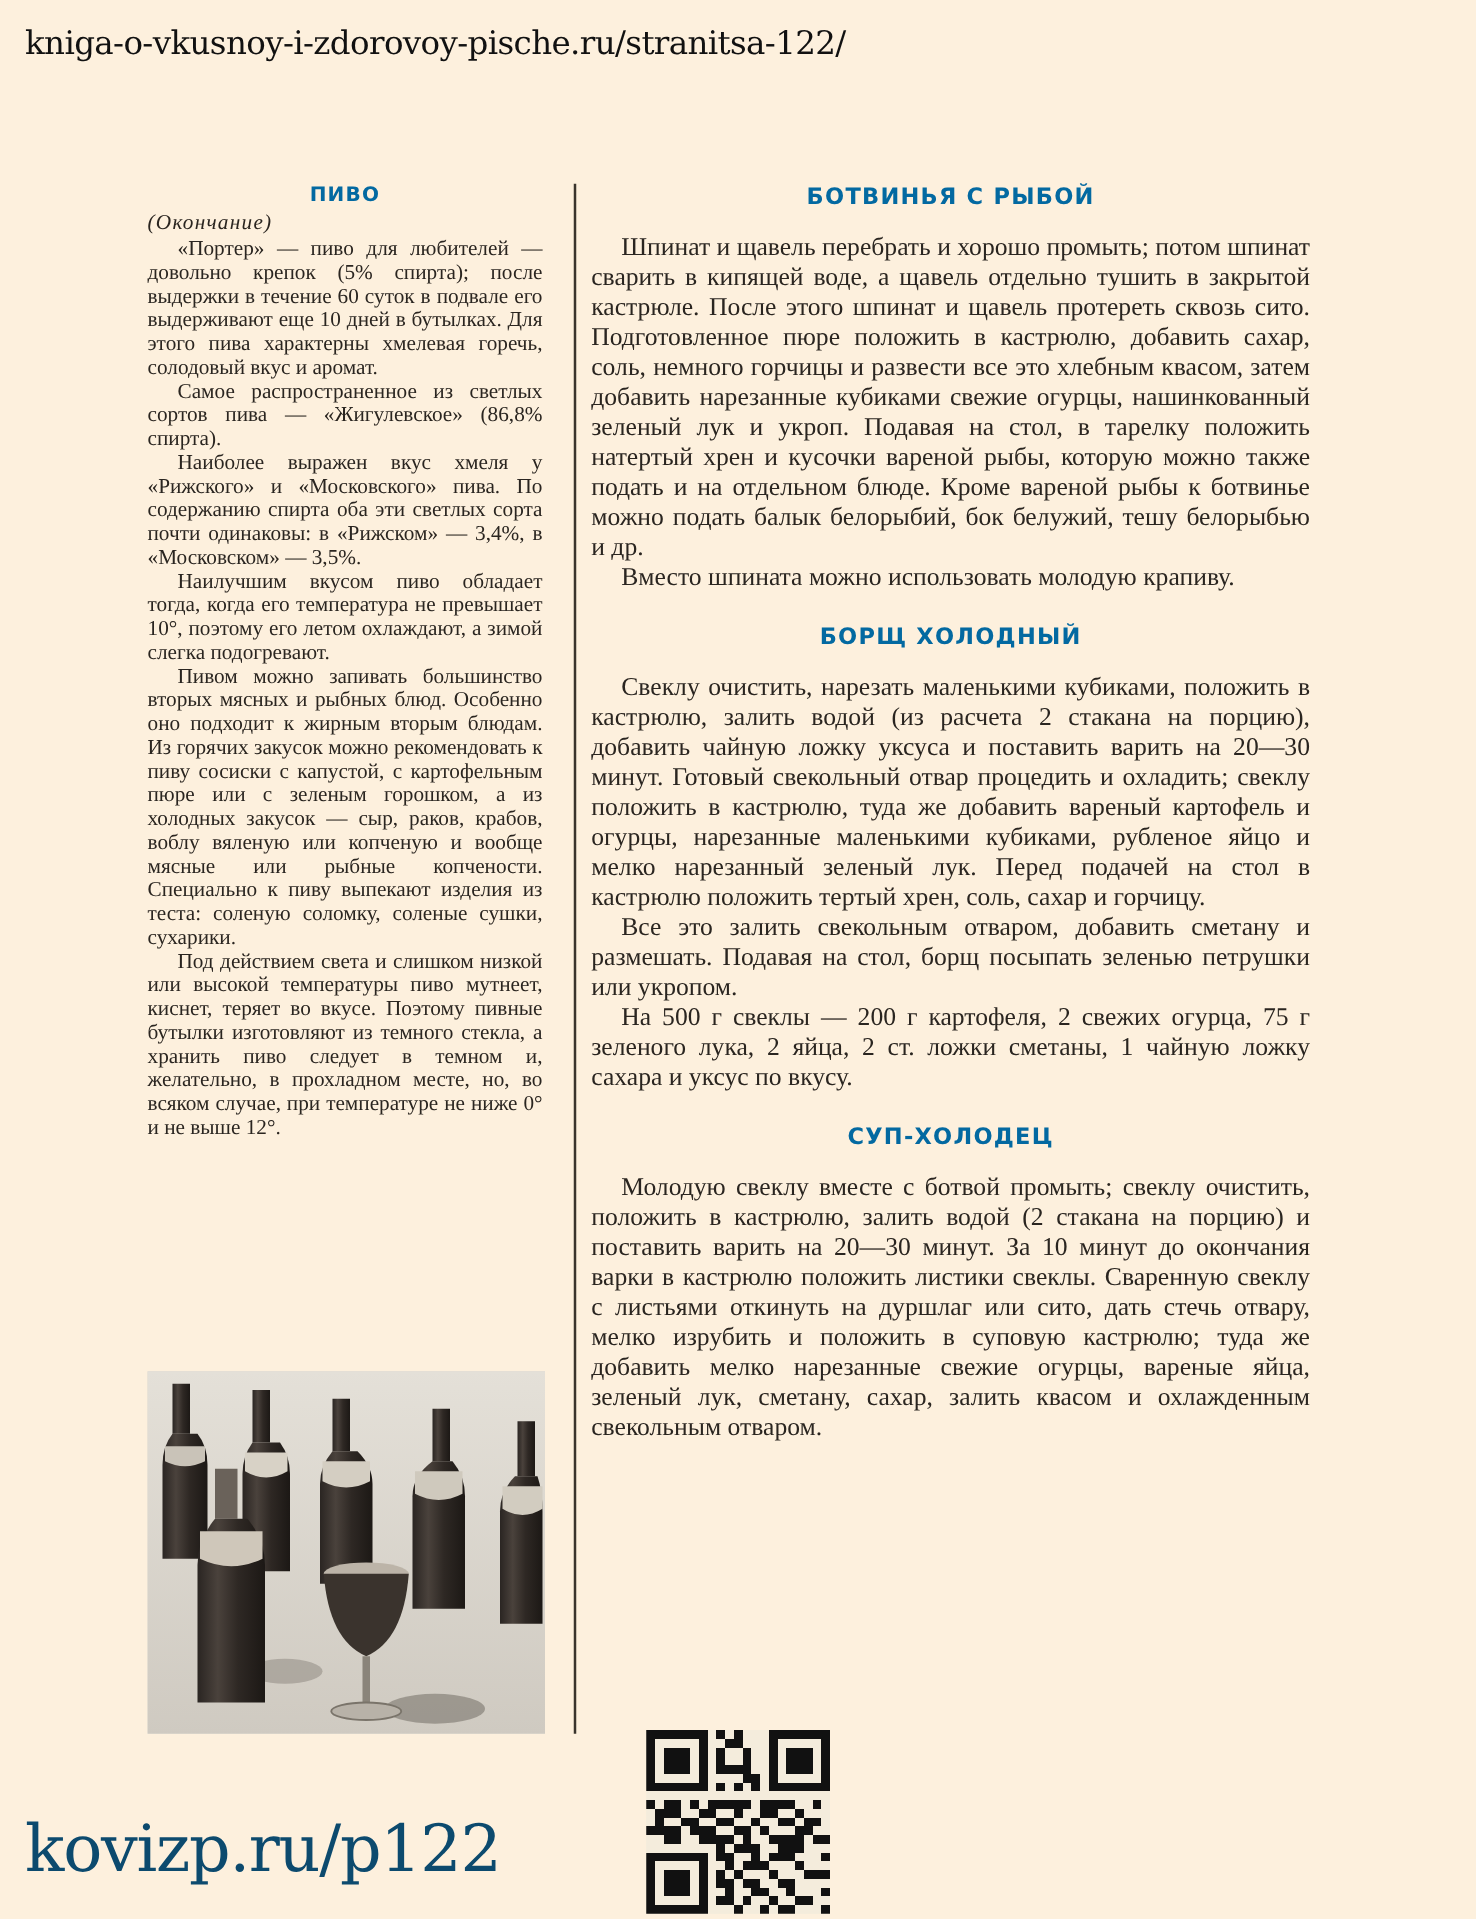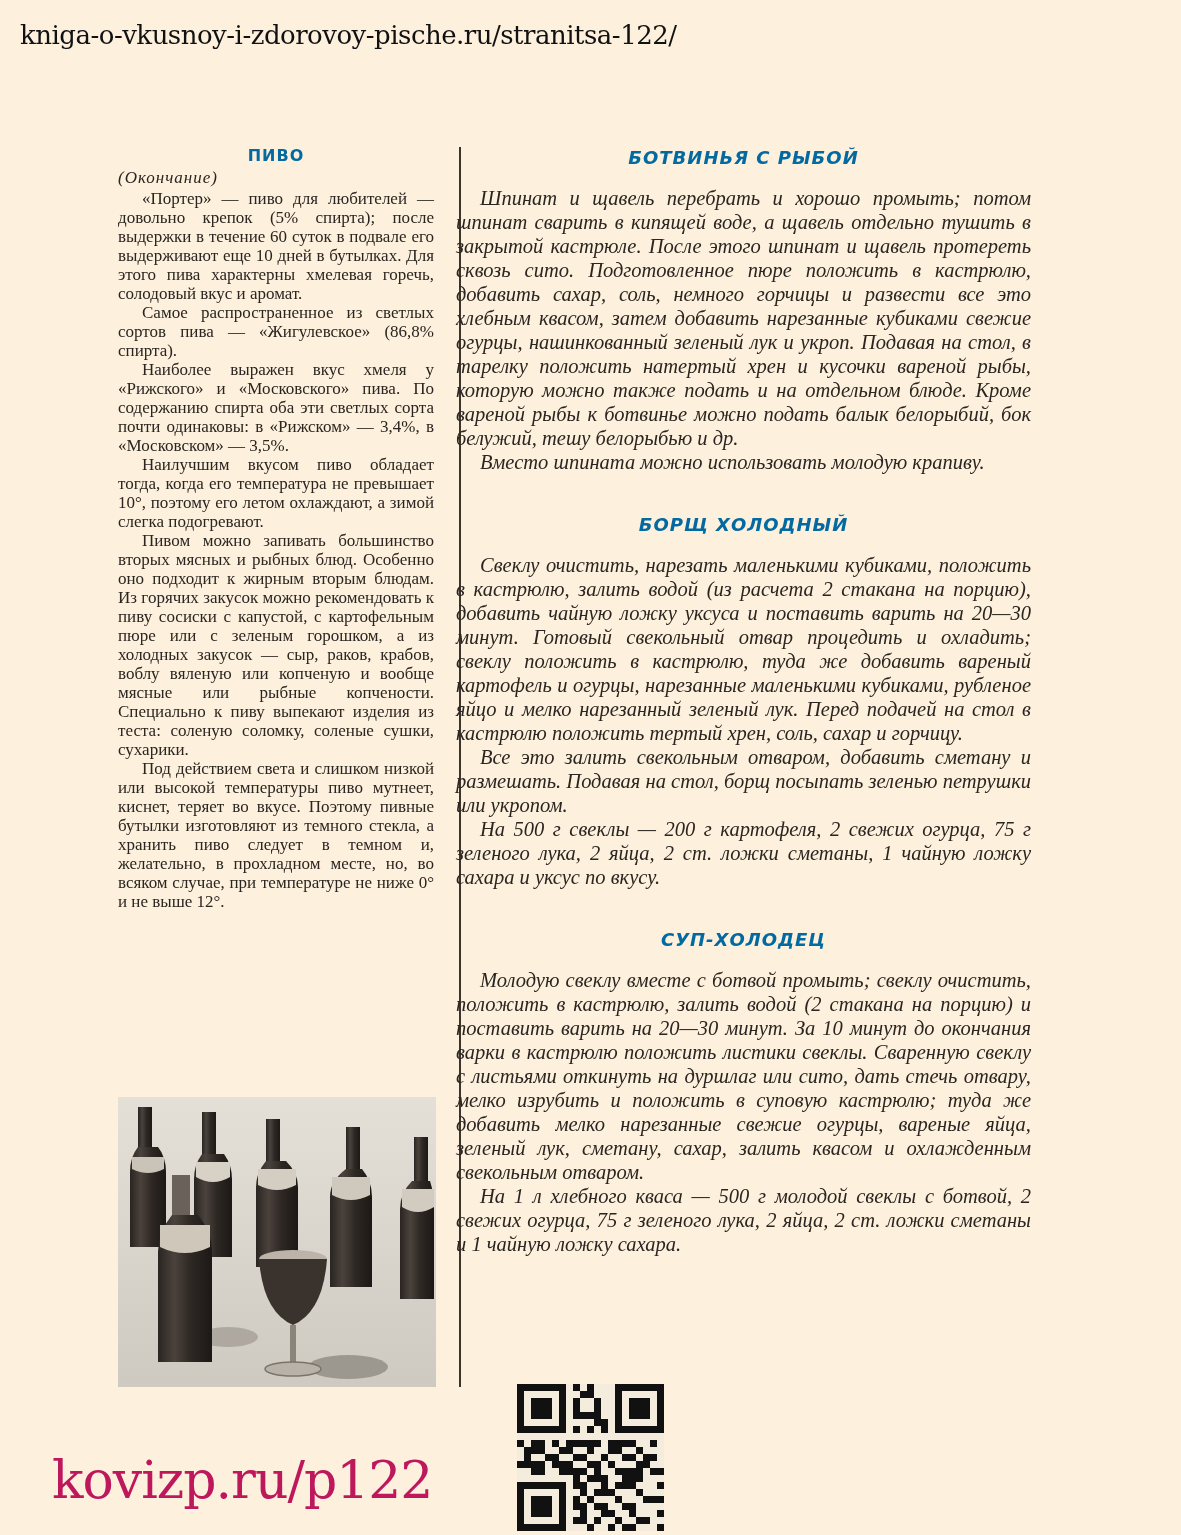--- a/index.html
+++ b/index.html
@@ -12,45 +12,44 @@
       position: absolute; left: 20px; top: 20px;
       font-family: "DejaVu Serif", serif; font-size: 26px; color: #111;
       letter-spacing: -0.5px;
     }
     .col-left {
       position: absolute; left: 118px; top: 146px; width: 316px;
       font-family: "Liberation Serif", serif; font-size: 17px; line-height: 19px;
       color: #2a2520;
     }
     .col-right {
-      position: absolute; left: 456px; top: 146px; width: 575px;
+      position: absolute; left: 473px; top: 146px; width: 575px;
       font-family: "Liberation Serif", serif; font-size: 20.5px; line-height: 24px;
       color: #2a2520;
-      font-style: italic;
     }
     .heading {
       text-align: center; font-family: "DejaVu Sans", sans-serif; font-weight: bold;
       letter-spacing: 1px; color: #0369a1;
     }
     .col-left .heading { font-size: 16px; line-height: 20px; }
     .col-right .heading { font-size: 18px; line-height: 24px; margin-bottom: 16px; }
-    .col-right .heading.spaced { margin-top: 39px; }
+    .col-right .heading.spaced { margin-top: 24px; }
     .subheading { font-style: italic; font-size: 17px; margin: 2px 0 2px; letter-spacing: 1px; }
     p { margin: 0; text-indent: 24px; text-align: justify; }
     .divider {
       position: absolute; left: 459px; top: 147px; width: 2px; height: 1240px; background: #3a342c;
     }
     .photo {
       position: absolute; left: 118px; top: 1097px; width: 318px; height: 290px;
       background: #dcd8d0;
     }
     .photo svg { width: 100%; height: 100%; display: block; }
     .bottom-link {
       position: absolute; left: 20px; top: 1450px;
-      font-family: "DejaVu Serif", serif; font-size: 52px; color: #be185d; letter-spacing: -1px; margin-left: 32px;
+      font-family: "DejaVu Serif", serif; font-size: 52px; color: #0c4a6e; letter-spacing: -1px;
     }
     .qr {
       position: absolute; left: 517px; top: 1384px; width: 147px; height: 147px;
       background: #f4ecdc;
     }
     .qr svg { width: 100%; height: 100%; display: block; }
   </style>
 </head>
 <body>
 
@@ -141,21 +140,20 @@
   </div>
   <div>
     <div class="heading spaced">БОРЩ ХОЛОДНЫЙ</div>
     <p>Свеклу очистить, нарезать маленькими кубиками, положить в кастрюлю, залить водой (из расчета 2 стакана на порцию), добавить чайную ложку уксуса и поставить варить на 20—30 минут. Готовый свекольный отвар процедить и охладить; свеклу положить в кастрюлю, туда же добавить вареный картофель и огурцы, нарезанные маленькими кубиками, рубленое яйцо и мелко нарезанный зеленый лук. Перед подачей на стол в кастрюлю положить тертый хрен, соль, сахар и горчицу.</p>
     <p>Все это залить свекольным отваром, добавить сметану и размешать. Подавая на стол, борщ посыпать зеленью петрушки или укропом.</p>
     <p>На 500 г свеклы — 200 г картофеля, 2 свежих огурца, 75 г зеленого лука, 2 яйца, 2 ст. ложки сметаны, 1 чайную ложку сахара и уксус по вкусу.</p>
   </div>
   <div>
     <div class="heading spaced">СУП-ХОЛОДЕЦ</div>
     <p>Молодую свеклу вместе с ботвой промыть; свеклу очистить, положить в кастрюлю, залить водой (2 стакана на порцию) и поставить варить на 20—30 минут. За 10 минут до окончания варки в кастрюлю положить листики свеклы. Сваренную свеклу с листьями откинуть на дуршлаг или сито, дать стечь отвару, мелко изрубить и положить в суповую кастрюлю; туда же добавить мелко нарезанные свежие огурцы, вареные яйца, зеленый лук, сметану, сахар, залить квасом и охлажденным свекольным отваром.</p>
-    <p>На 1 л хлебного кваса — 500 г молодой свеклы с ботвой, 2 свежих огурца, 75 г зеленого лука, 2 яйца, 2 ст. ложки сметаны и 1 чайную ложку сахара.</p>
   </div>
 </div>
 
 <div class="bottom-link">kovizp.ru/p122</div>
 
 <div class="qr">
   <svg viewBox="0 0 21 21" shape-rendering="crispEdges">
     <rect width="21" height="21" fill="#f4ecdc"></rect>
     <g fill="#111">
 

